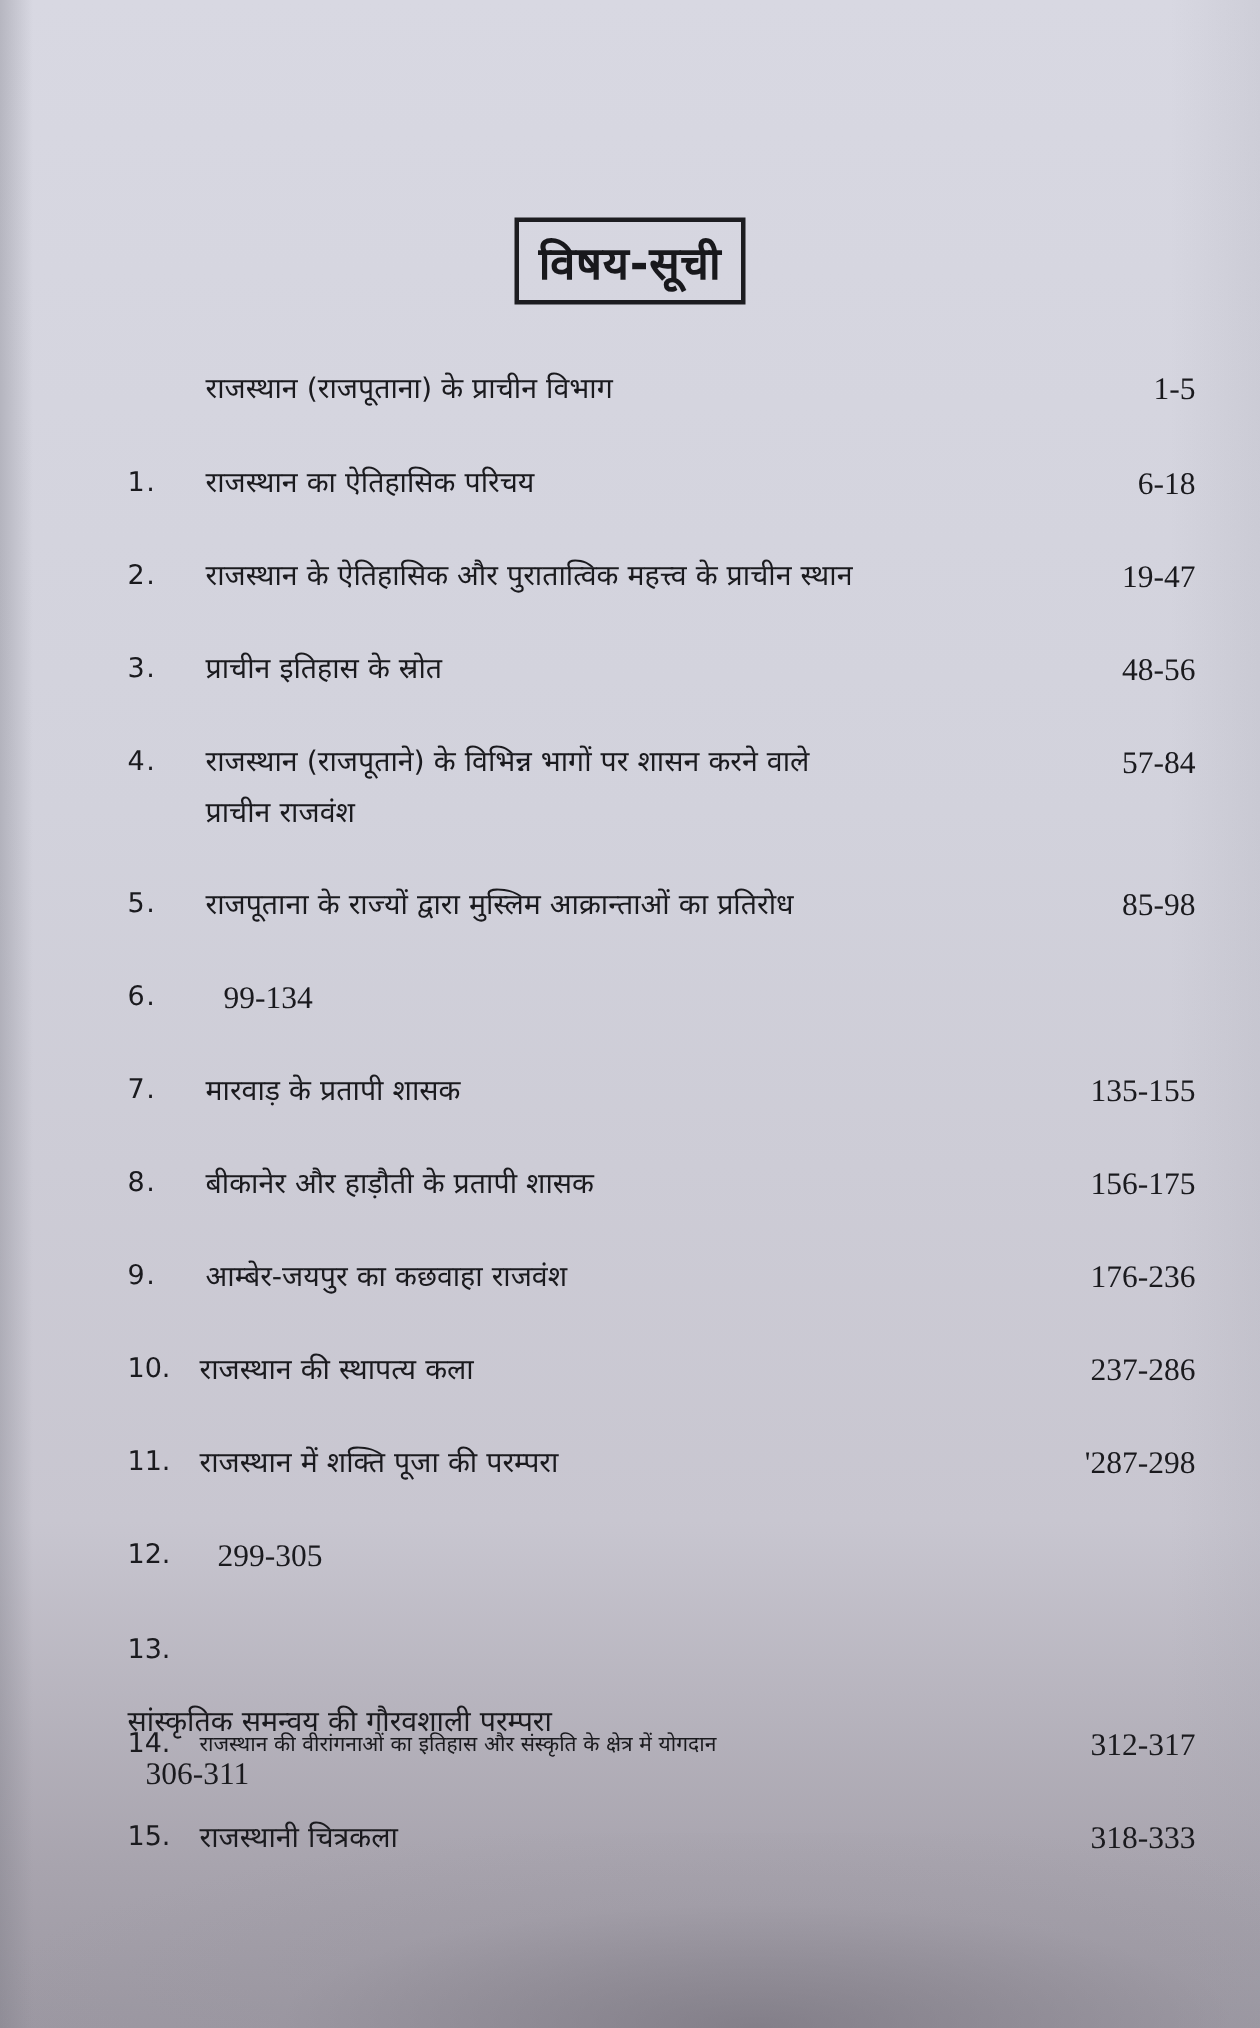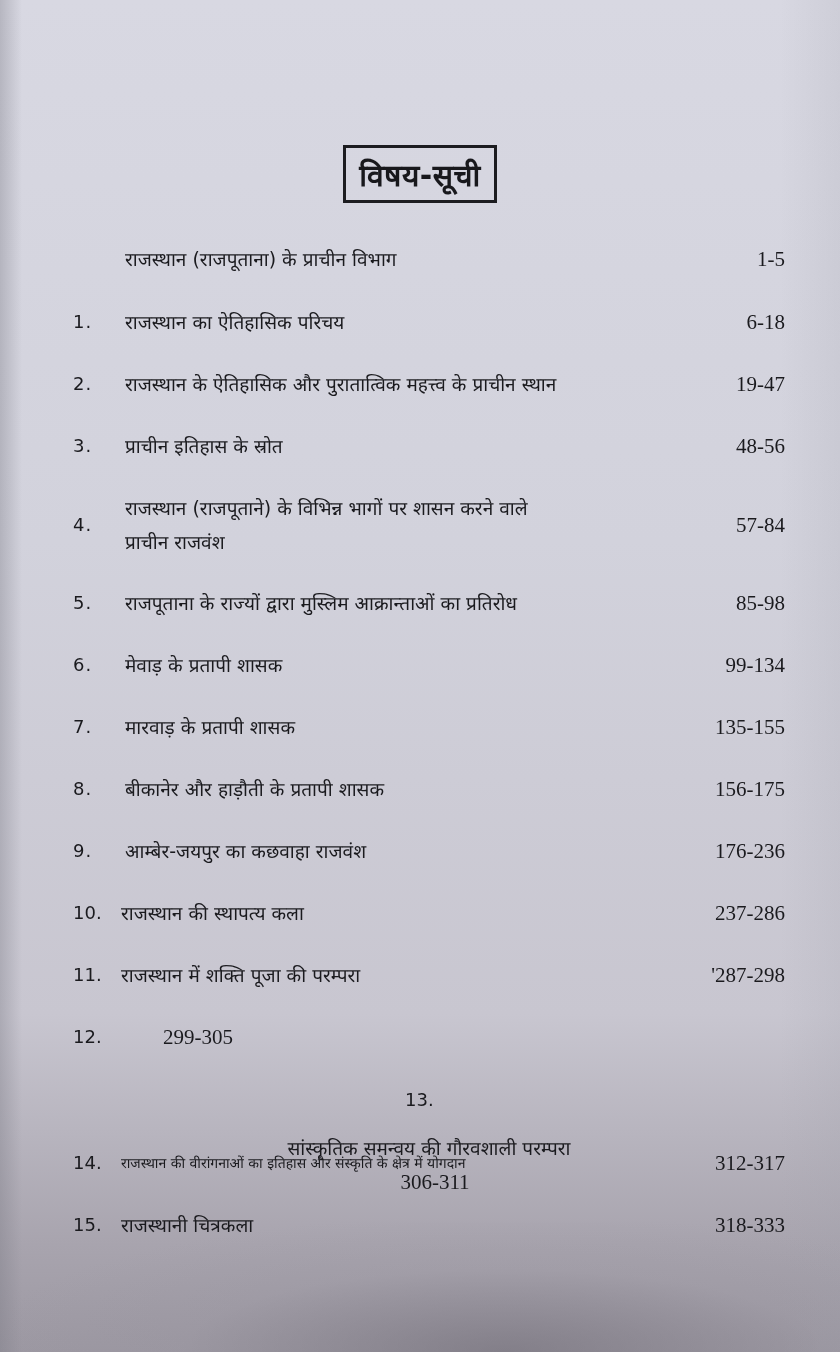--- a/index.html
+++ b/index.html
@@ -47,24 +47,24 @@
       color: #18181c;
     }
     .toc {
       position: absolute;
       left: 0;
       top: 0;
       width: 840px;
     }
     .toc-row {
       position: absolute;
-      left: 73px;
+      left: 85px;
       width: 712px;
       display: flex;
-      align-items: center;
+      align-items: flex-start;
       font-size: 19px;
       line-height: 34px;
     }
     .toc-num {
       width: 52px;
       flex: 0 0 52px;
       font-family: "DejaVu Sans", "Liberation Sans", sans-serif;
       font-size: 18px;
       letter-spacing: 1px;
     }
@@ -129,21 +129,20 @@
   </div>
 
   <div class="toc-row" style="top:586px;">
     <span class="toc-num">5.</span>
     <span class="toc-title">राजपूताना के राज्यों द्वारा मुस्लिम आक्रान्ताओं का प्रतिरोध</span>
     <span class="toc-pages">85-98</span>
   </div>
 
   <div class="toc-row" style="top:648px;">
     <span class="toc-num">6.</span>
-    <span class="toc-title">मेवाड़ के प्रतापी शासक</span>
     <span class="toc-pages">99-134</span>
   </div>
 
   <div class="toc-row" style="top:710px;">
     <span class="toc-num">7.</span>
     <span class="toc-title">मारवाड़ के प्रतापी शासक</span>
     <span class="toc-pages">135-155</span>
   </div>
 
   <div class="toc-row" style="top:772px;">
@@ -163,21 +162,21 @@
     <span class="toc-title">राजस्थान की स्थापत्य कला</span>
     <span class="toc-pages">237-286</span>
   </div>
 
   <div class="toc-row" style="top:958px;">
     <span class="toc-num wide">11.</span>
     <span class="toc-title">राजस्थान में शक्ति पूजा की परम्परा</span>
     <span class="toc-pages">'287-298</span>
   </div>
 
-  <div class="toc-row" style="top:1020px;gap:30px;">
+  <div class="toc-row" style="top:1020px;">
     <span class="toc-num wide">12.</span>
     <span class="toc-pages">299-305</span>
   </div>
 
   <div class="toc-row" style="top:1083px;flex-direction:column;">
     <span class="toc-num wide">13.</span>
     <span class="toc-title">सांस्कृतिक समन्वय की गौरवशाली परम्परा</span>
     <span class="toc-pages">306-311</span>
   </div>
 

